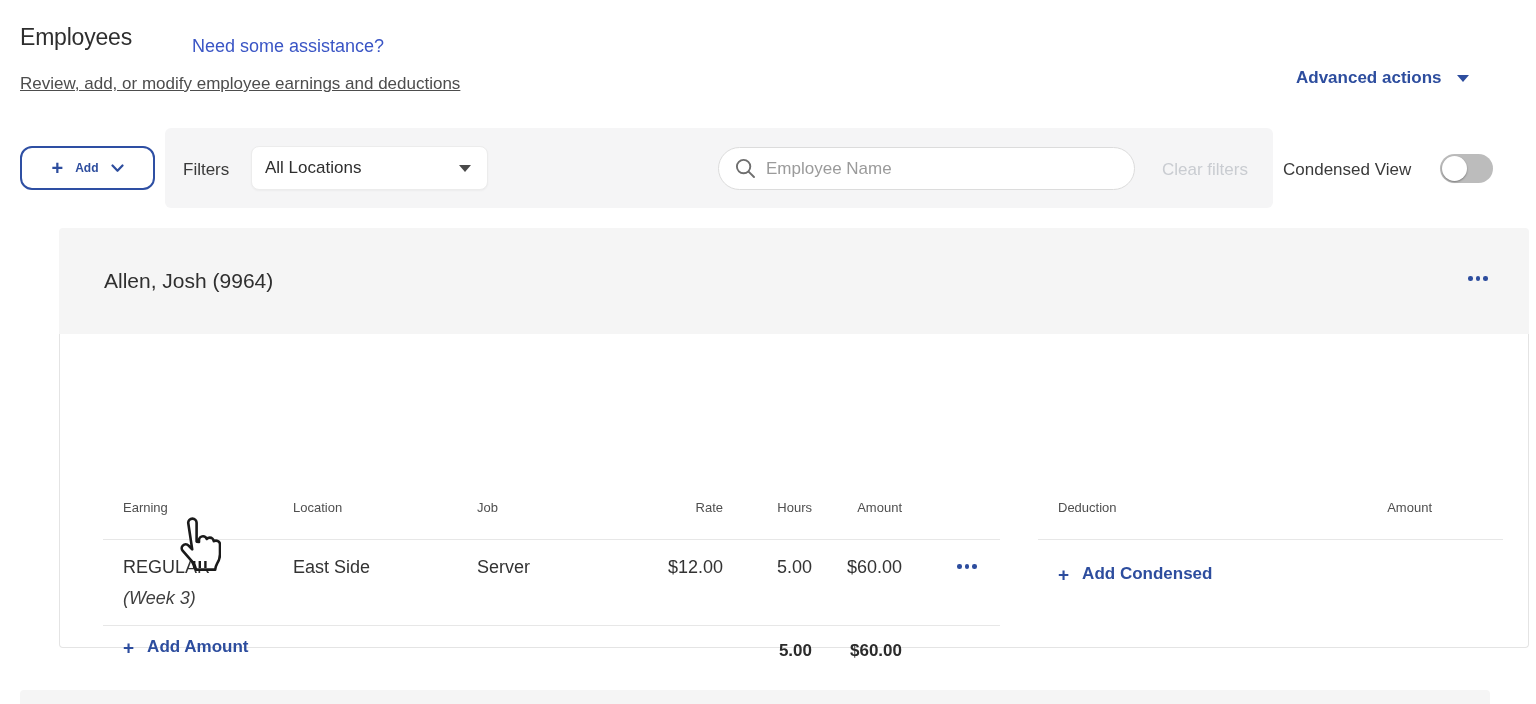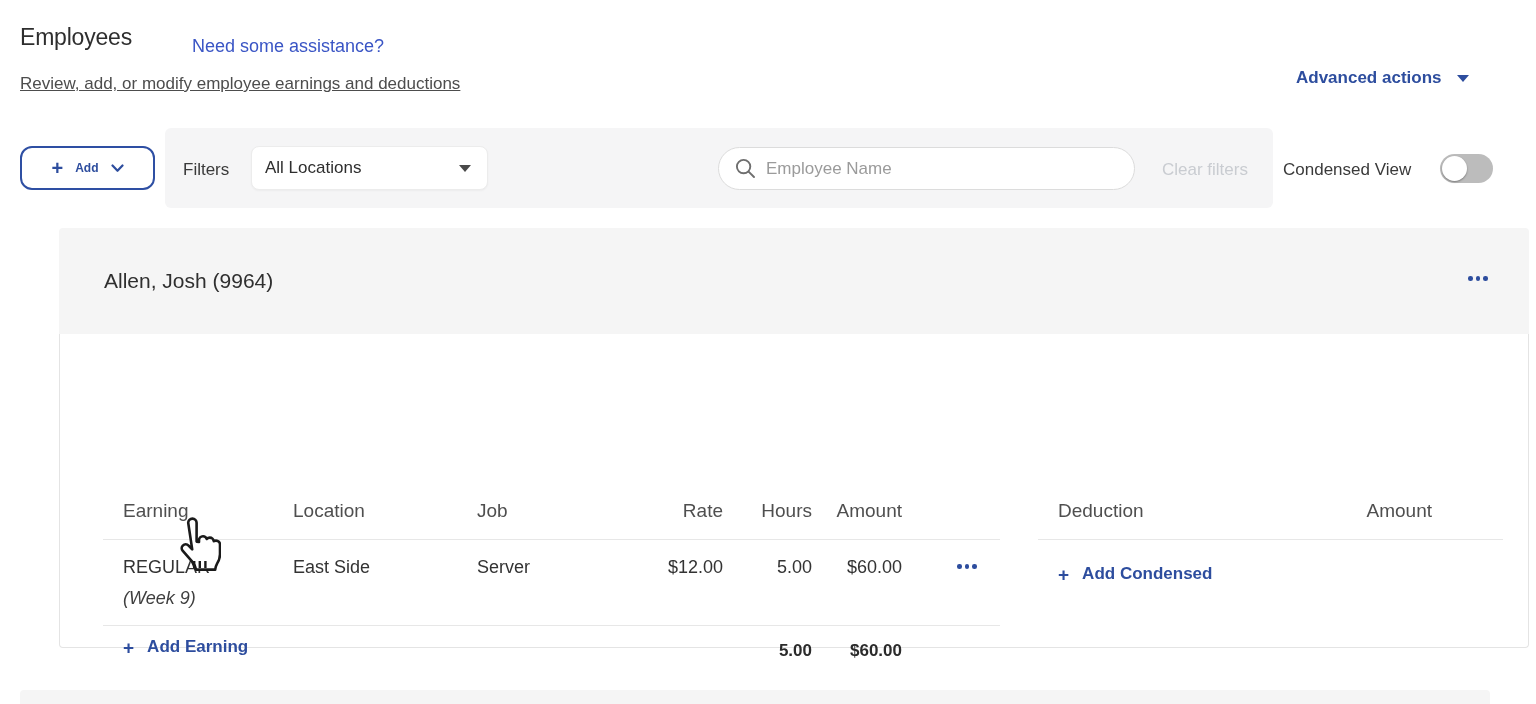--- a/index.html
+++ b/index.html
@@ -64,21 +64,21 @@
   }
 
   .card { width:1470px; }
   .card-header { height:106px; background:#f5f5f5; border-radius:4px 4px 0 0; position:relative; }
   .card-body { height:314px; background:#ffffff; border:1px solid #e4e4e4; border-top:none; border-radius:0 0 4px 4px; position:relative; }
   .card-title { font-size:21px; color:#2f2f2f; }
 
   .kebab { display:flex; gap:3px; align-items:center; cursor:pointer; padding:4px; }
   .kebab .dot { width:4.5px; height:4.5px; border-radius:50%; background:#2d4d9e; }
 
-  .th { font-size:19px; color:#4f4f4f; line-height:1.2; }
+  .th { font-size:13px; color:#4f4f4f; line-height:1.2; }
   .td { font-size:18px; color:#333333; line-height:1.2; }
   .td.italic { font-style:italic; color:#3f3f3f; }
   .num { text-align:right; }
   .rule { height:1px; background:#e7e7e7; }
 
   .add-link { display:flex; align-items:center; gap:13px; cursor:pointer; }
   .add-link .plus { font-size:19px; font-weight:700; color:#2d4d9e; line-height:1; }
   .add-link .label { font-size:17px; font-weight:700; color:#2d4d9e; }
 
   .totals { font-size:17px; font-weight:700; color:#2b2b2b; }
@@ -152,36 +152,36 @@
 
       <div class="abs th" style="left:63px; top:166px;">Earning</div>
       <div class="abs th" style="left:233px; top:166px;">Location</div>
       <div class="abs th" style="left:417px; top:166px;">Job</div>
       <div class="abs th num" style="left:563px; top:166px; width:100px;">Rate</div>
       <div class="abs th num" style="left:652px; top:166px; width:100px;">Hours</div>
       <div class="abs th num" style="left:742px; top:166px; width:100px;">Amount</div>
       <div class="abs rule" style="left:43px; top:205px; width:897px;"></div>
 
       <div class="abs td" style="left:63px; top:223px;">REGULAR</div>
-      <div class="abs td italic" style="left:63px; top:254px;">(Week 9)</div>
+      <div class="abs td italic" style="left:63px; top:254px;">(Week 3)</div>
       <div class="abs td" style="left:233px; top:223px;">East Side</div>
       <div class="abs td" style="left:417px; top:223px;">Server</div>
       <div class="abs td num" style="left:563px; top:223px; width:100px;">$12.00</div>
       <div class="abs td num" style="left:652px; top:223px; width:100px;">5.00</div>
       <div class="abs td num" style="left:742px; top:223px; width:100px;">$60.00</div>
       <div class="abs kebab" style="left:893px; top:226px;">
         <span class="dot"></span>
           <span class="dot"></span>
           <span class="dot"></span>
       </div>
       <div class="abs rule" style="left:43px; top:291px; width:897px;"></div>
 
       <div class="abs add-link" style="left:63px; top:303px;">
         <span class="plus">+</span>
-        <span class="label">Add Earning</span>
+        <span class="label">Add Amount</span>
       </div>
       <div class="abs totals num" style="left:652px; top:307px; width:100px;">5.00</div>
       <div class="abs totals num" style="left:742px; top:307px; width:100px;">$60.00</div>
 
       <div class="abs th" style="left:998px; top:166px;">Deduction</div>
       <div class="abs th num" style="left:1272px; top:166px; width:100px;">Amount</div>
       <div class="abs rule" style="left:978px; top:205px; width:465px;"></div>
       <div class="abs add-link" style="left:998px; top:230px;">
         <span class="plus">+</span>
         <span class="label">Add Condensed</span>

